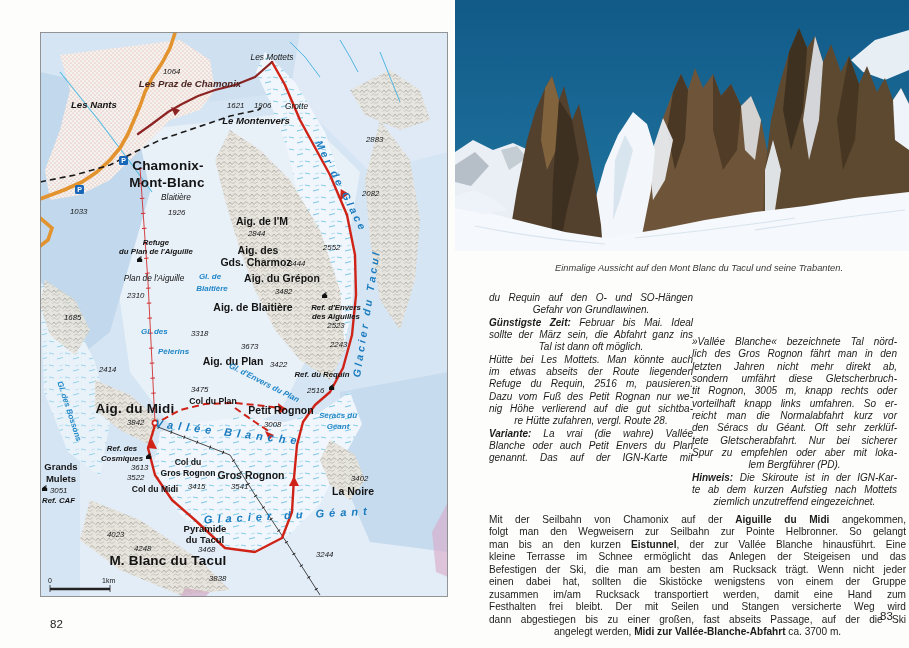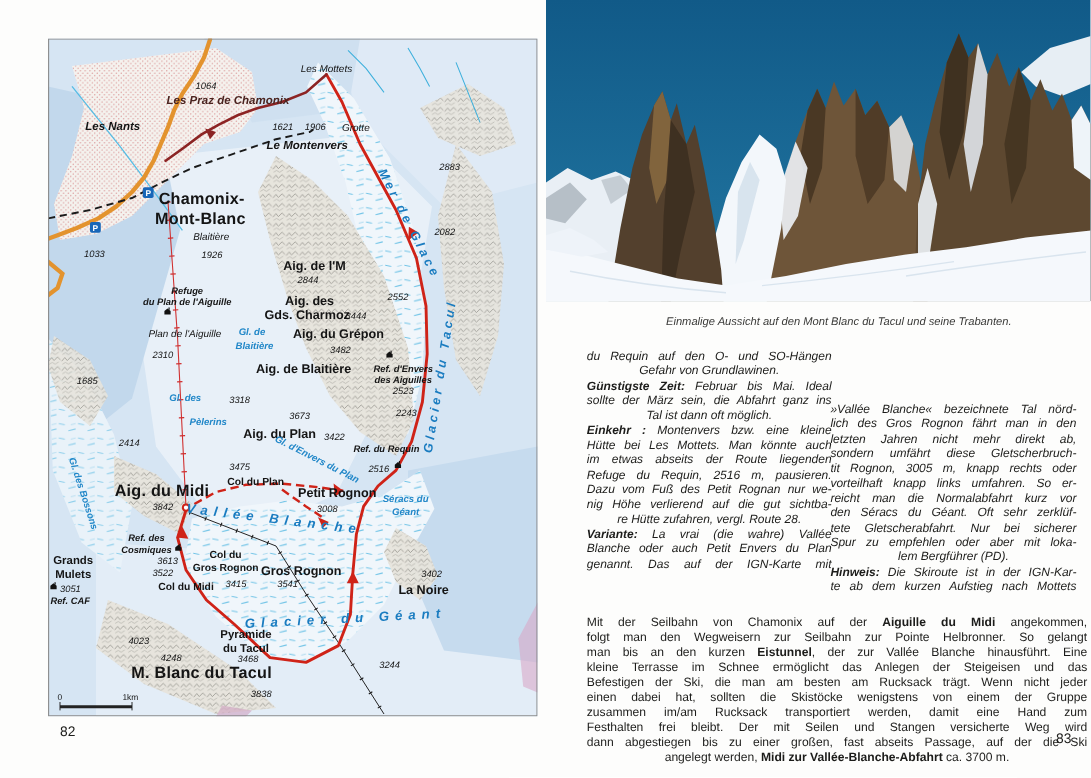--- a/index.html
+++ b/index.html
@@ -14,21 +14,21 @@
   .col2{left:692px;width:205px;margin-top:44px;}
   .para{position:absolute;left:489px;top:481px;width:417px;font-size:10.1px;
         line-height:12.45px;color:#1c1c1a;margin-top:33px;}
   .tline{text-align:justify;height:12.35px;}
   .para .tline{height:12.45px;}
   .tline::after{content:"";display:inline-block;width:100%;height:0;line-height:0;}
   .tline.nojust{text-align:center;}
   .tline.nojust::after{display:none;}
   .b{font-weight:bold;}
   .pagenum{position:absolute;font-size:11.5px;color:#1c1c1a;}
-  .pn-left{left:40px;top:604px;padding-left:10px;}
+  .pn-left{left:40px;top:618px;padding-left:10px;}
   .pn-right{left:880px;top:610px;}
 
   
   #map-svg text{font-family:"Liberation Sans",sans-serif;fill:#141414;}
   #map-svg .tt{font-size:13.5px;font-weight:bold;letter-spacing:.2px;}
   #map-svg .pk{font-size:10.5px;font-weight:bold;}
   #map-svg .pk2{font-size:9.5px;font-weight:bold;}
   #map-svg .cl{font-size:8.6px;font-weight:bold;}
   #map-svg .it{font-size:8.3px;font-style:italic;}
   #map-svg .ib{font-size:9.6px;font-weight:bold;font-style:italic;}
@@ -283,21 +283,20 @@
   </svg>
 
   <div class="caption">Einmalige Aussicht auf den Mont Blanc du Tacul und seine Trabanten.</div>
 
   <div class="col col1">
       <div class="tline"><span>du Requin auf den O- und SO-Hängen</span></div>
       <div class="tline nojust"><span>Gefahr von Grundlawinen.</span></div>
       <div class="tline"><span class="b">Günstigste Zeit:</span><span> Februar bis Mai. Ideal</span></div>
       <div class="tline"><span>sollte der März sein, die Abfahrt ganz ins</span></div>
       <div class="tline nojust"><span>Tal ist dann oft möglich.</span></div>
-      <div class="tline"><span class="b">Einkehr :</span><span> Montenvers bzw. eine kleine</span></div>
       <div class="tline"><span>Hütte bei Les Mottets. Man könnte auch</span></div>
       <div class="tline"><span>im etwas abseits der Route liegenden</span></div>
       <div class="tline"><span>Refuge du Requin, 2516 m, pausieren.</span></div>
       <div class="tline"><span>Dazu vom Fuß des Petit Rognan nur we-</span></div>
       <div class="tline"><span>nig Höhe verlierend auf die gut sichtba-</span></div>
       <div class="tline nojust"><span>re Hütte zufahren, vergl. Route 28.</span></div>
       <div class="tline"><span class="b">Variante:</span><span> La vrai (die wahre) Vallée</span></div>
       <div class="tline"><span>Blanche oder auch Petit Envers du Plan</span></div>
       <div class="tline"><span>genannt. Das auf der IGN-Karte mit</span></div>
     </div>
@@ -308,20 +307,21 @@
       <div class="tline"><span>sondern umfährt diese Gletscherbruch-</span></div>
       <div class="tline"><span>tit Rognon, 3005 m, knapp rechts oder</span></div>
       <div class="tline"><span>vorteilhaft knapp links umfahren. So er-</span></div>
       <div class="tline"><span>reicht man die Normalabfahrt kurz vor</span></div>
       <div class="tline"><span>den Séracs du Géant. Oft sehr zerklüf-</span></div>
       <div class="tline"><span>tete Gletscherabfahrt. Nur bei sicherer</span></div>
       <div class="tline"><span>Spur zu empfehlen oder aber mit loka-</span></div>
       <div class="tline nojust"><span>lem Bergführer (PD).</span></div>
       <div class="tline"><span class="b">Hinweis:</span><span> Die Skiroute ist in der IGN-Kar-</span></div>
       <div class="tline"><span>te ab dem kurzen Aufstieg nach Mottets</span></div>
+      <div class="tline nojust"><span>ziemlich unzutreffend eingezeichnet.</span></div>
     </div>
   <div class="para">
       <div class="tline"><span>Mit der Seilbahn von Chamonix auf der </span><span class="b">Aiguille du Midi</span><span> angekommen,</span></div>
       <div class="tline"><span>folgt man den Wegweisern zur Seilbahn zur Pointe Helbronner. So gelangt</span></div>
       <div class="tline"><span>man bis an den kurzen </span><span class="b">Eistunnel</span><span>, der zur Vallée Blanche hinausführt. Eine</span></div>
       <div class="tline"><span>kleine Terrasse im Schnee ermöglicht das Anlegen der Steigeisen und das</span></div>
       <div class="tline"><span>Befestigen der Ski, die man am besten am Rucksack trägt. Wenn nicht jeder</span></div>
       <div class="tline"><span>einen dabei hat, sollten die Skistöcke wenigstens von einem der Gruppe</span></div>
       <div class="tline"><span>zusammen im/am Rucksack transportiert werden, damit eine Hand zum</span></div>
       <div class="tline"><span>Festhalten frei bleibt. Der mit Seilen und Stangen versicherte Weg wird</span></div>

